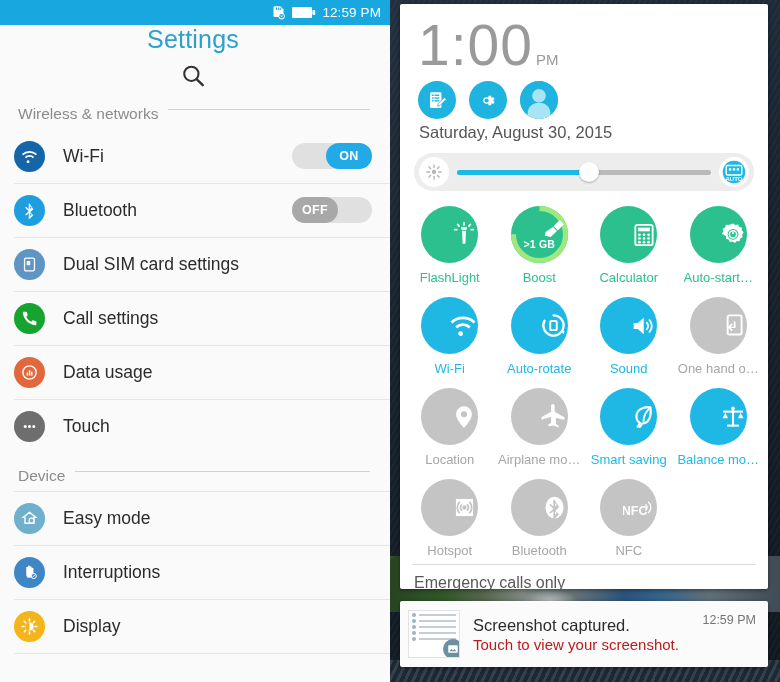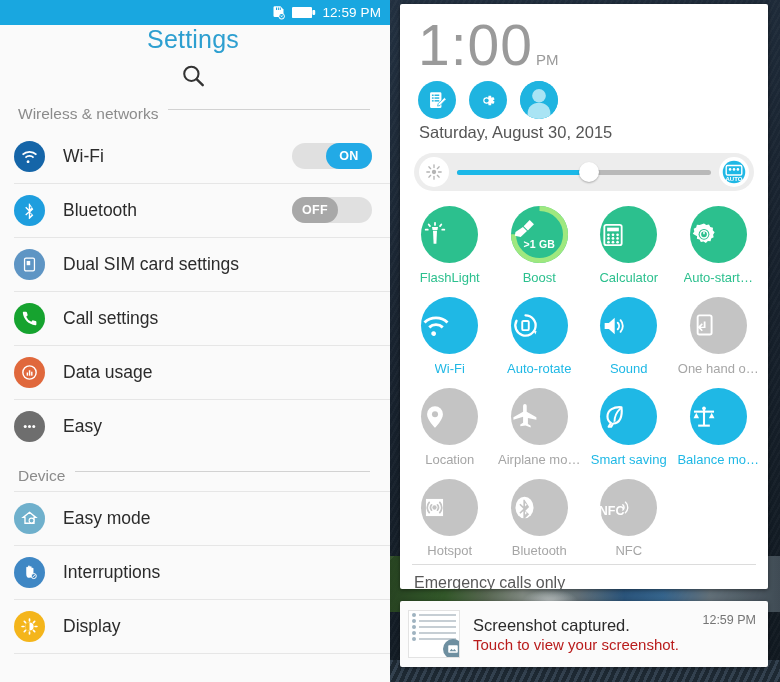--- a/index.html
+++ b/index.html
@@ -112,21 +112,21 @@
   .slider .fill  { position:absolute; left:0; height:5px; background:#1bb8e8; border-radius:3px; width:52%; }
   .slider .knob  { position:absolute; left:52%; transform:translateX(-50%);
     width:20px; height:20px; border-radius:50%; background:#ffffff;
     box-shadow:0 1px 2px rgba(0,0,0,.28); }
   .auto-ico { width:30px; height:30px; border-radius:50%; background:#ffffff;
     display:flex; align-items:center; justify-content:center; }
 
   .tiles { display:grid; grid-template-columns:repeat(4,1fr); padding:8px 5px 0 5px; row-gap:2px; }
   .tile { display:flex; flex-direction:column; align-items:center; padding:7px 1px 3px 1px; }
   .tile .bub { width:57px; height:57px; border-radius:50%;
-    display:flex; align-items:center; justify-content:flex-start; position:relative; }
+    display:flex; align-items:center; justify-content:flex-end; position:relative; }
   .tile .tlabel { margin-top:7px; font-size:13px; max-width:88px; text-align:center;
     white-space:nowrap; overflow:hidden; }
   .bub.green { background:#2cc08e; }
   .bub.blue  { background:#1fb8e5; }
   .bub.gray  { background:#c4c4c4; }
   .tlabel.green { color:#2cc08e; }
   .tlabel.blue  { color:#1fb8e5; }
   .tlabel.gray  { color:#a6a6a6; }
   .boost-txt { position:absolute; bottom:13px; left:0; right:0; text-align:center;
     color:#ffffff; font-size:10.5px; font-weight:bold; letter-spacing:.2px; }
@@ -250,21 +250,21 @@
     </div>
 
     <div class="srow">
       <span class="ico" style="background:#6e6e6e;">
         <svg width="19" height="19" viewBox="0 0 24 24">
             <circle cx="6.6" cy="12" r="1.9" fill="#fff"></circle>
             <circle cx="12" cy="12" r="1.9" fill="#fff"></circle>
             <circle cx="17.4" cy="12" r="1.9" fill="#fff"></circle>
           </svg>
       </span>
-      <span class="name">Easy</span>
+      <span class="name">Touch</span>
     </div>
 
     <div class="section-head">
       <span class="lbl">Device</span>
       <span class="rule"></span>
     </div>
 
     <div class="srow divided">
       <span class="ico" style="background:#6fb0cc;">
         <svg width="19" height="19" viewBox="0 0 24 24">

